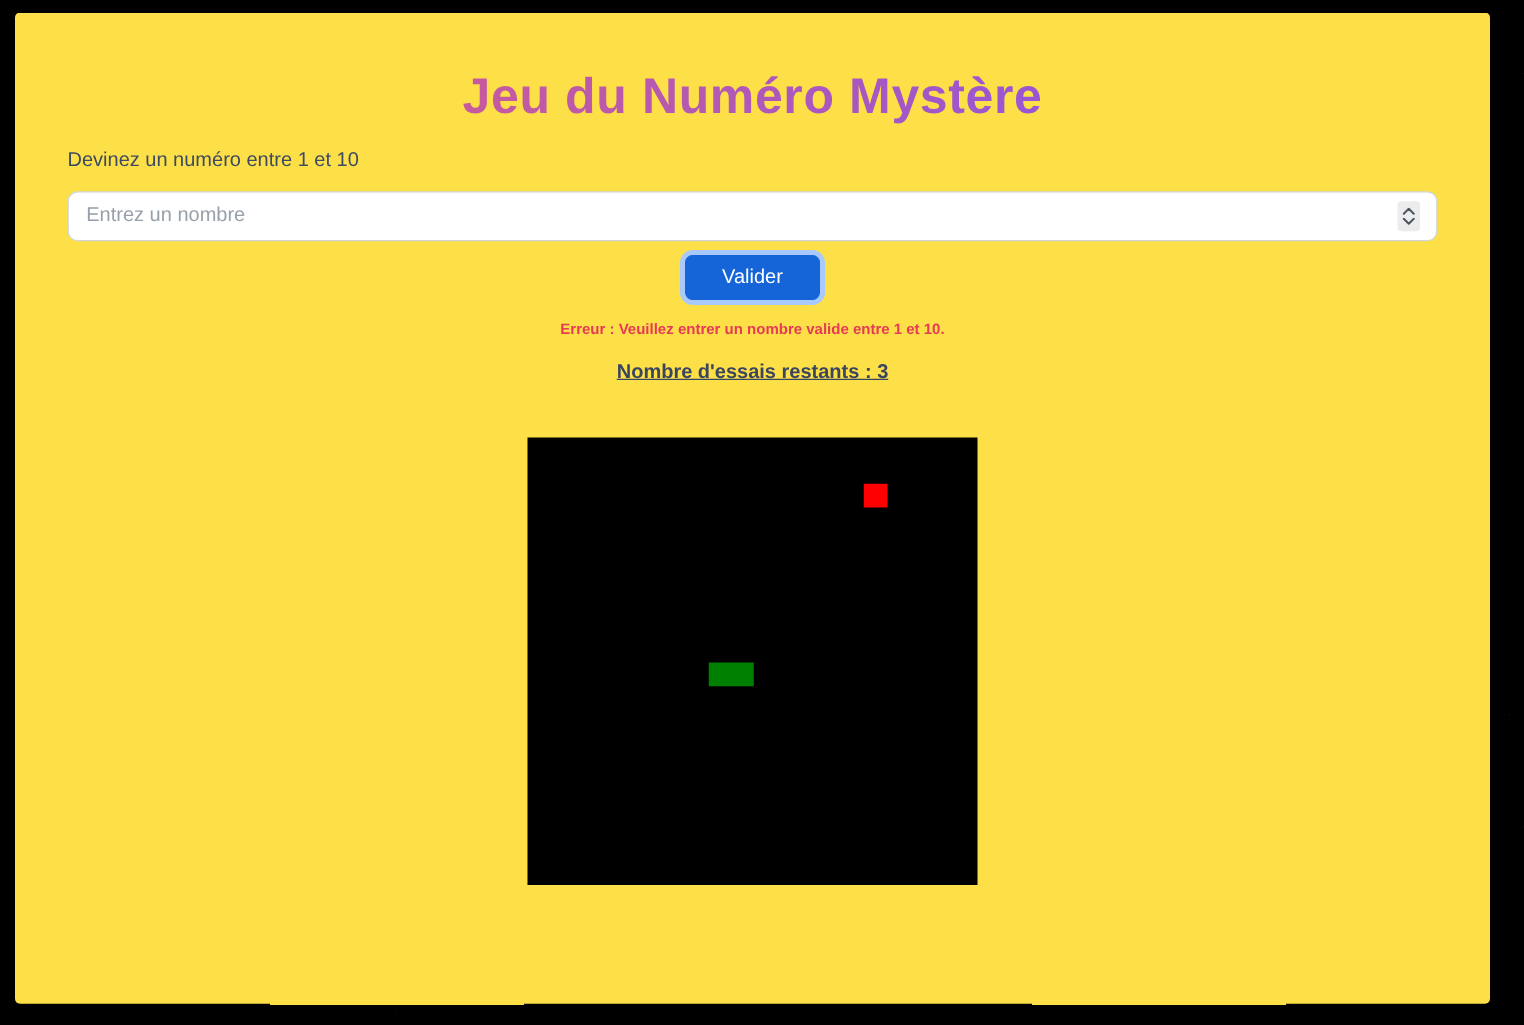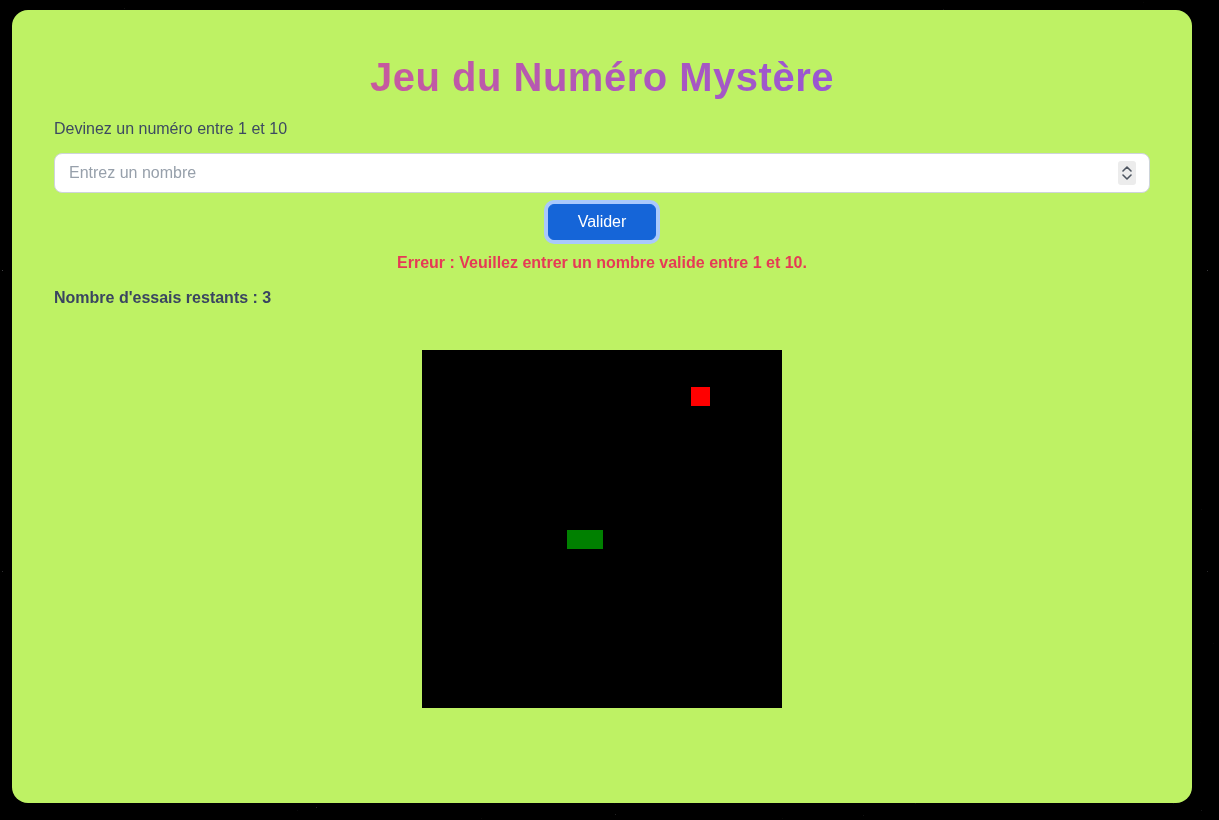--- a/index.html
+++ b/index.html
@@ -17,22 +17,22 @@
     width: 1219px; height: 820px;
     z-index: 0;
     display: block;
   }
   .card {
     position: absolute;
     left: 12px;
     top: 10px;
     width: 1180px;
     height: 793px;
-    background: #bef264;
-    border-radius: 16px;
+    background: #fde047;
+    border-radius: 4px;
     z-index: 1;
     box-sizing: border-box;
     padding: 0 42px;
   }
   .title {
     margin: 43px 0 0;
     text-align: center;
     font-size: 40px;
     line-height: 48px;
     font-weight: 700;
@@ -114,32 +114,33 @@
     border: 1px solid #1565d8;
     border-radius: 6px;
     padding: 5px 29px;
     cursor: pointer;
     box-shadow: 0 0 0 4px #a9c9fc;
     outline: none;
   }
   .error-msg {
     margin: 12px 0 0;
     text-align: center;
-    font-size: 16px;
+    font-size: 12px;
     line-height: 22px;
     font-weight: 700;
     color: #e63a56;
   }
   .attempts-msg {
     margin: 13px 0 0;
-    text-align: left;
+    text-align: center;
     font-size: 16px;
     line-height: 22px;
     font-weight: 700;
     color: #3a4560;
+    text-decoration: underline;
   }
   .game-canvas {
     position: relative;
     margin: 41px auto 0;
     width: 360px;
     height: 358px;
     background: #000000;
   }
   .game-obj { position: absolute; }
 </style>

